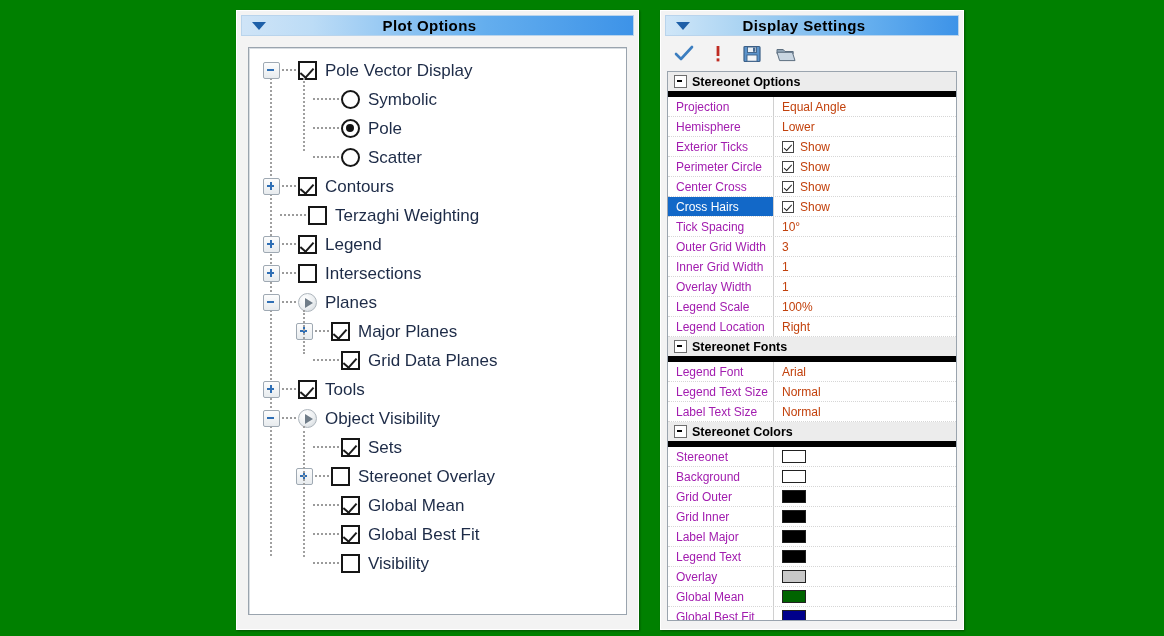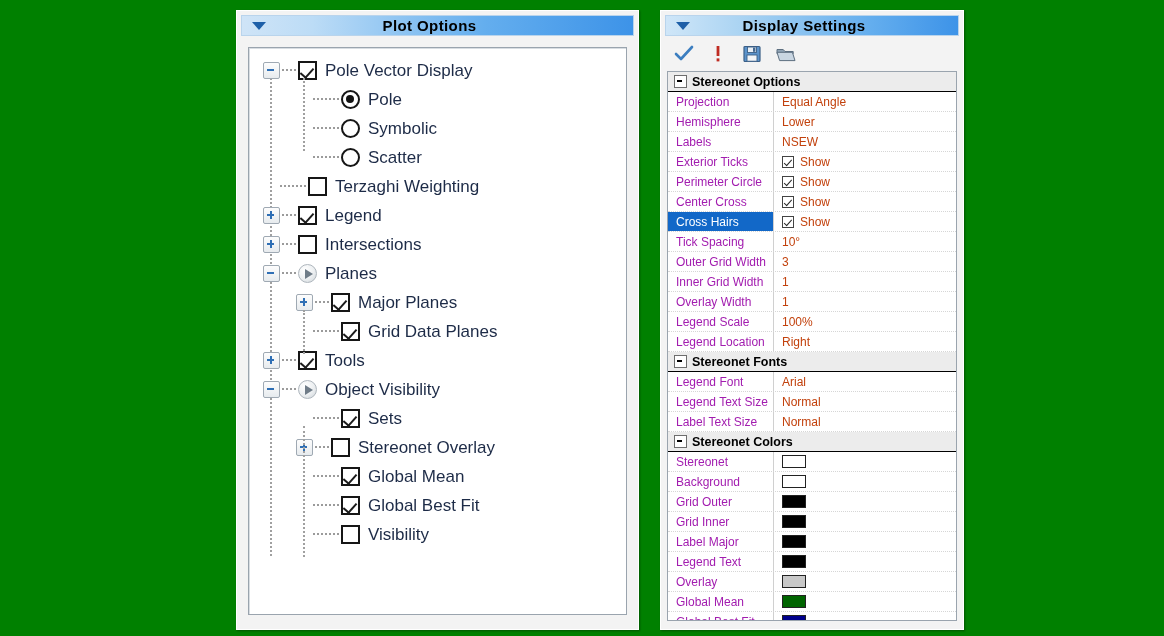--- a/index.html
+++ b/index.html
@@ -227,21 +227,21 @@
     background: #ffffff;
     border: 1px solid #9aa4ae;
     overflow: hidden;
     box-sizing: border-box;
   }
   .cat-row {
     height: 19px;
     display: flex;
     align-items: center;
     background: #ececec;
-    border-bottom: 1px solid #000000;
+    border-bottom: 6px solid #000000;
     font-size: 12.5px;
     font-weight: bold;
     color: #000;
   }
   .cat-exp {
     width: 11px; height: 11px;
     border: 1px solid #6d6d6d;
     margin: 0 5px 0 6px;
     position: relative;
     flex: 0 0 auto;
@@ -327,36 +327,43 @@
             <span class="ind ind0"></span>
             <span class="expander"></span>
             <span class="dots"></span>
             <span class="cb checked"></span>
             <span class="tree-label">Pole Vector Display</span>
           </div>
           <div class="tree-row">
             <span class="ind ind1"></span>
             <span class="expander-none"></span>
             <span class="dots long"></span>
+            <span class="rb"></span>
+            <span class="tree-label">Symbolic</span>
+          </div>
+          <div class="tree-row">
+            <span class="ind ind1"></span>
+            <span class="expander-none"></span>
+            <span class="dots long"></span>
             <span class="rb selected"></span>
             <span class="tree-label">Pole</span>
           </div>
           <div class="tree-row">
             <span class="ind ind1"></span>
             <span class="expander-none"></span>
             <span class="dots long"></span>
             <span class="rb"></span>
-            <span class="tree-label">Symbolic</span>
-          </div>
-          <div class="tree-row">
-            <span class="ind ind1"></span>
-            <span class="expander-none"></span>
-            <span class="dots long"></span>
-            <span class="rb"></span>
             <span class="tree-label">Scatter</span>
+          </div>
+          <div class="tree-row">
+            <span class="ind ind0"></span>
+            <span class="expander plus"></span>
+            <span class="dots"></span>
+            <span class="cb checked"></span>
+            <span class="tree-label">Contours</span>
           </div>
           <div class="tree-row">
             <span class="ind ind0"></span>
             <span class="expander-none"></span>
             <span class="dots long"></span>
             <span class="cb"></span>
             <span class="tree-label">Terzaghi Weighting</span>
           </div>
           <div class="tree-row">
             <span class="ind ind0"></span>
@@ -495,26 +502,20 @@
               <span>Equal Angle</span>
             </div>
           </div>
           <div class="prop-row">
             <div class="prop-name">Hemisphere</div>
             <div class="prop-val">
               <span>Lower</span>
             </div>
           </div>
           <div class="prop-row">
-            <div class="prop-name">Labels</div>
-            <div class="prop-val">
-              <span>NSEW</span>
-            </div>
-          </div>
-          <div class="prop-row">
             <div class="prop-name">Exterior Ticks</div>
             <div class="prop-val">
               <span class="gcb checked"></span>
               <span>Show</span>
             </div>
           </div>
           <div class="prop-row">
             <div class="prop-name">Perimeter Circle</div>
             <div class="prop-val">
               <span class="gcb checked"></span>

